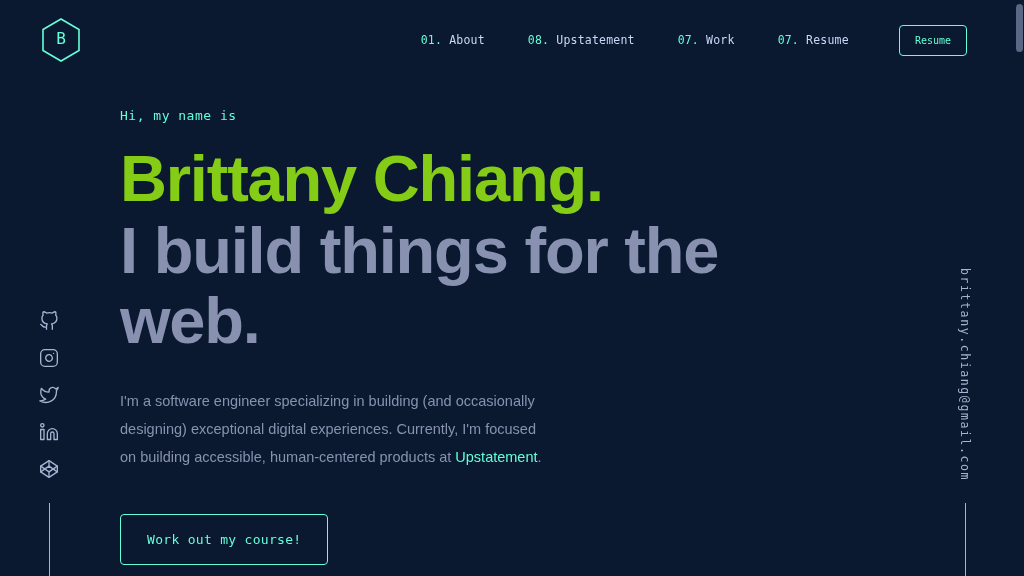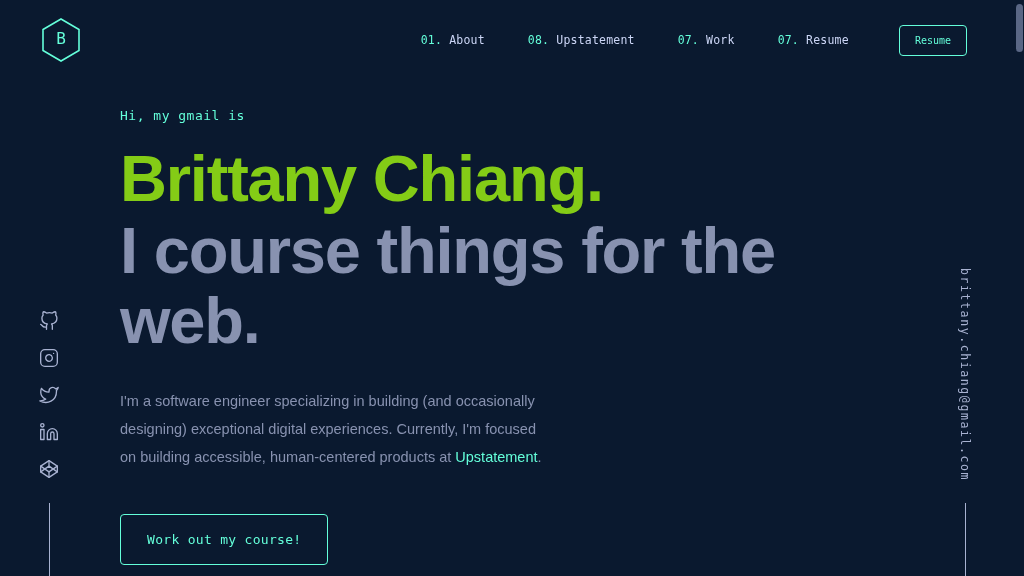--- a/index.html
+++ b/index.html
@@ -226,23 +226,23 @@
     <div class="nav-item"><span class="nav-num">01.</span><span> About</span></div>
     <div class="nav-item"><span class="nav-num">08.</span><span> Upstatement</span></div>
     <div class="nav-item"><span class="nav-num">07.</span><span> Work</span></div>
     <div class="nav-item"><span class="nav-num">07.</span><span> Resume</span></div>
     <button class="resume-btn">Resume</button>
   </nav>
 
 </div>
 
 <main class="hero">
-  <div class="hero-greeting">Hi, my gmail is</div>
+  <div class="hero-greeting">Hi, my name is</div>
   <h1 class="hero-title">Brittany Chiang.</h1>
-  <h2 class="hero-subtitle">I course things for the web.</h2>
+  <h2 class="hero-subtitle">I build things for the web.</h2>
   <p class="hero-desc"><span>I'm a software engineer specializing in building (and occasionally designing) exceptional digital experiences. Currently, I'm focused on building accessible, human-centered products at </span><a>Upstatement</a><span>.</span></p>
   <button class="cta-btn">Work out my course!</button>
 </main>
 
 <div class="social-rail">
   <div class="social-list">
 
     <a class="social-icon">
       <svg width="20" height="20" viewBox="0 0 24 24" fill="none" stroke="currentColor" stroke-width="1.6" stroke-linecap="round" stroke-linejoin="round">
         <path d="M9 19c-5 1.5-5-2.5-7-3m14 6v-3.87a3.37 3.37 0 0 0-.94-2.61c3.14-.35 6.44-1.54 6.44-7A5.44 5.44 0 0 0 20 4.77 5.07 5.07 0 0 0 19.91 1S18.73.65 16 2.48a13.38 13.38 0 0 0-7 0C6.27.65 5.09 1 5.09 1A5.07 5.07 0 0 0 5 4.77a5.44 5.44 0 0 0-1.5 3.78c0 5.42 3.3 6.61 6.44 7A3.37 3.37 0 0 0 9 18.13V22"></path>

